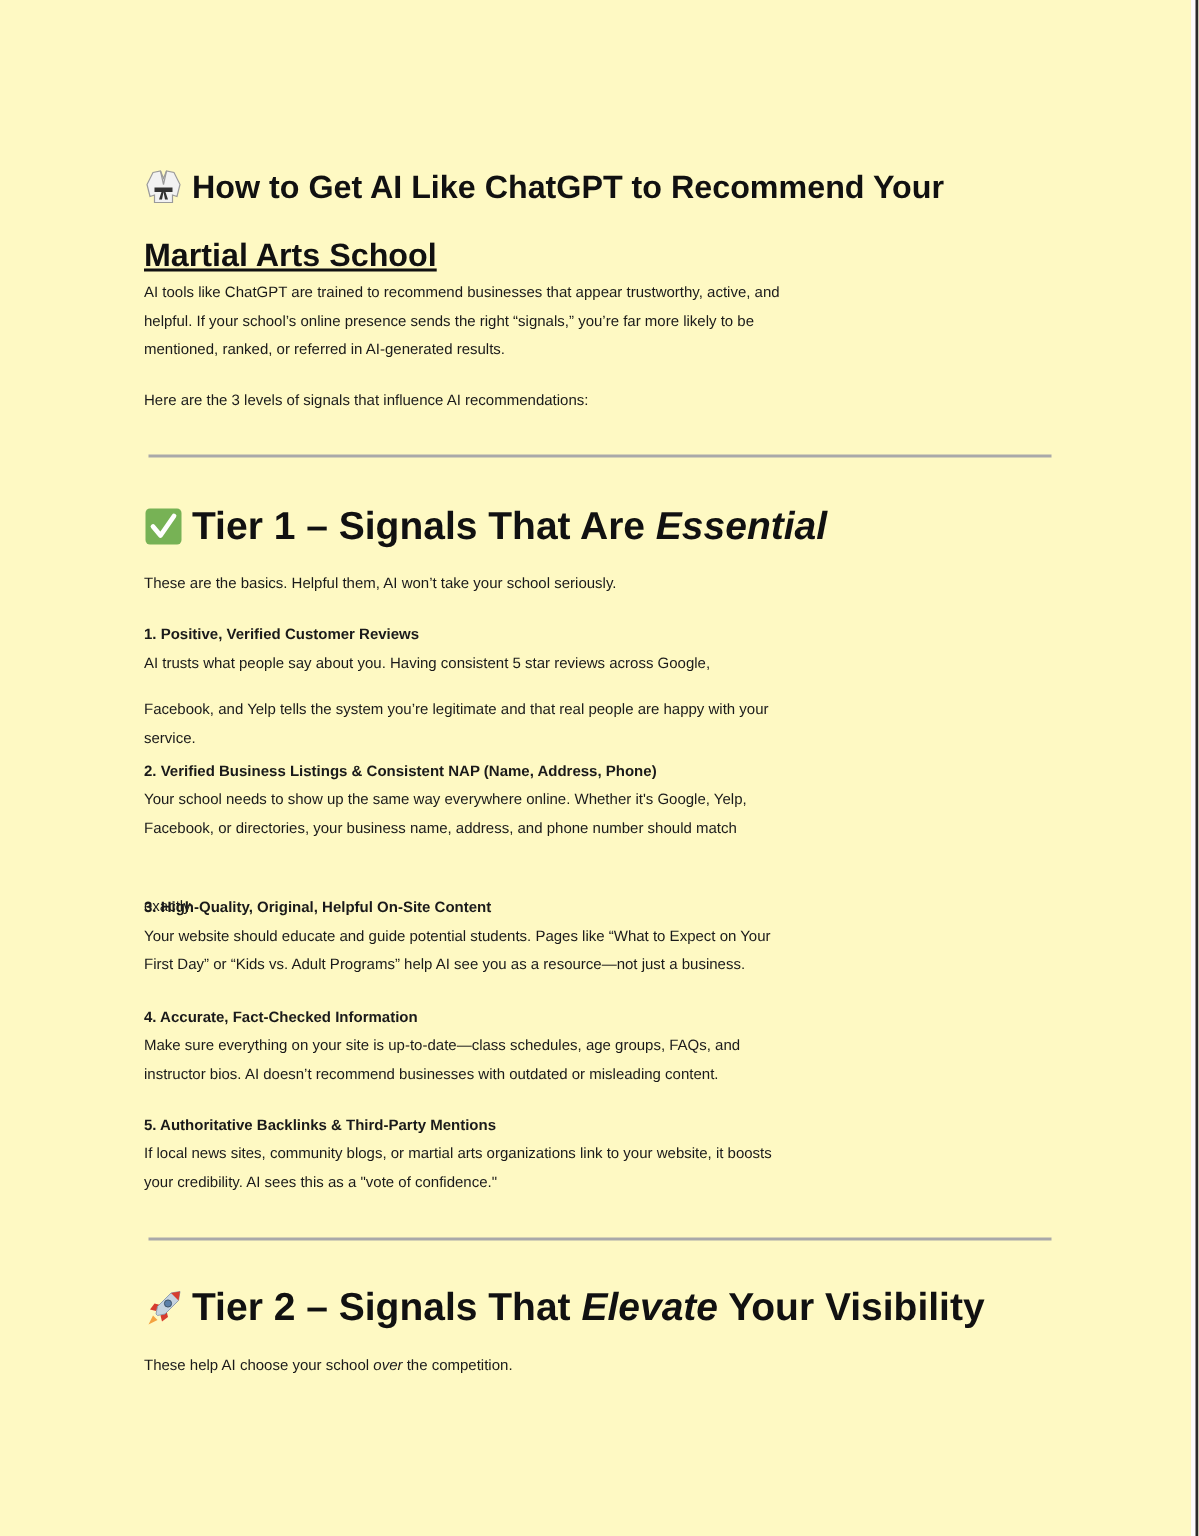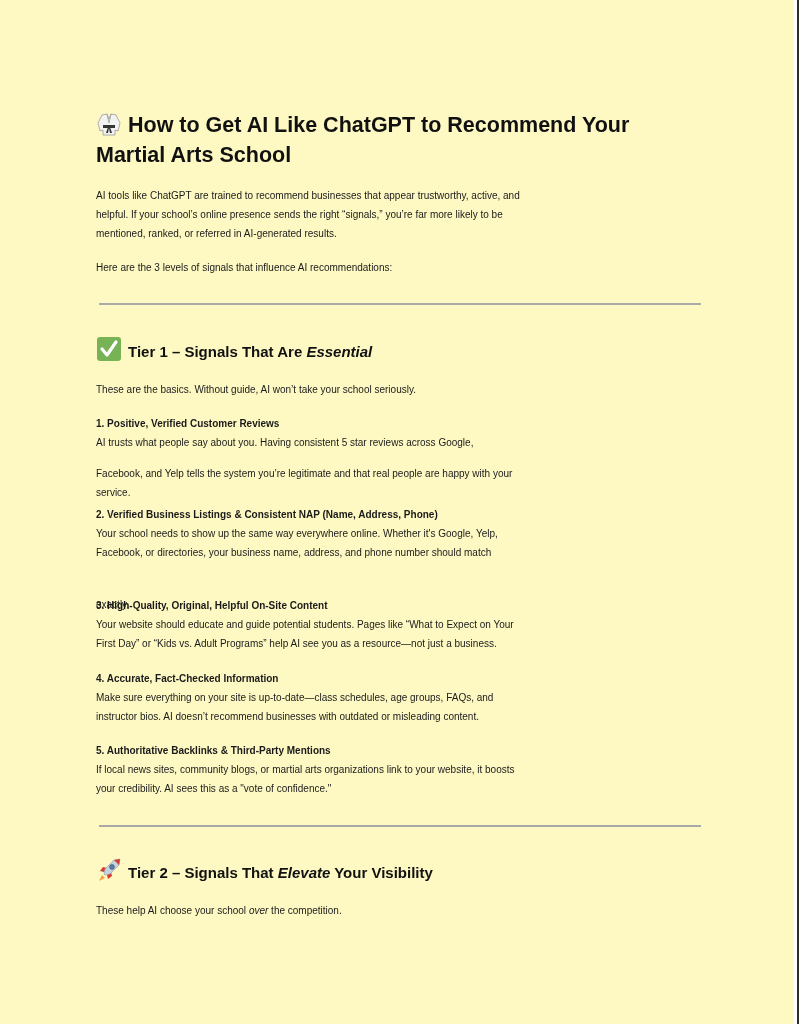--- a/index.html
+++ b/index.html
@@ -7,21 +7,21 @@
     width: 799px; height: 1024px; overflow: hidden; position: relative;
     background: #fdfdfd;
     font-family: "Liberation Sans", sans-serif;
     color: #111;
   }
   .frame-left { position: absolute; left: 0; top: 0; width: 3px; height: 1024px; background: #2b2b2b; }
   .frame-right { position: absolute; right: 0; top: 0; width: 2px; height: 1024px; background: #2b2b2b; }
   .page { position: absolute; left: 3px; top: 0; width: 794px; height: 1024px; background: #fef9c3; }
   .abs { position: absolute; left: 96px; white-space: nowrap; }
   .h1 { font-size: 21.5px; font-weight: bold; line-height: 28px; color: #111; }
-  .h2 { font-size: 15px; font-weight: bold; line-height: 28px; color: #111; }
+  .h2 { font-size: 26px; font-weight: bold; line-height: 28px; color: #111; }
   .p { font-size: 10px; line-height: 19px; color: #1a1a1a; }
   .b { font-weight: bold; }
   .hr { position: absolute; left: 99px; width: 602px; height: 2px; background: #a9a9a9; }
   .emoji { display: inline-block; width: 26px; height: 26px; vertical-align: -5px; margin-right: 6px; }
   .emoji svg { width: 26px; height: 26px; display: block; }
   em { font-style: italic; }
 </style>
 </head>
 <body>
 
@@ -33,38 +33,38 @@
   <div class="abs h1" style="top:111px;">
     <span class="emoji">
       <svg viewBox="0 0 26 26">
         <path d="M6 4 L11 3 L13 8 L15 3 L20 4 L24 12 L22 20 L19 19 L19 24 L7 24 L7 19 L4 20 L2 12 Z" fill="#f2f2f2" stroke="#9a9a9a" stroke-width="0.8"></path>
         <path d="M11 3 L13 12 L15 3" fill="none" stroke="#9a9a9a" stroke-width="0.8"></path>
         <rect x="7" y="14" width="12" height="3" fill="#333"></rect>
         <path d="M12 16 L10 22 L12 22 L13 17 L14 22 L16 22 L14 16 Z" fill="#333"></path>
       </svg>
     </span><span>How to Get AI Like ChatGPT to Recommend Your</span>
   </div>
-  <div class="abs h1" style="top:141px;">Martial Arts School</div>
+  <div class="abs h1" style="top:156px;text-decoration:underline;">Martial Arts School</div>
 
   <div class="abs p" style="top:186px;">AI tools like ChatGPT are trained to recommend businesses that appear trustworthy, active, and</div>
   <div class="abs p" style="top:205px;">helpful. If your school’s online presence sends the right “signals,” you’re far more likely to be</div>
   <div class="abs p" style="top:224px;">mentioned, ranked, or referred in AI-generated results.</div>
   <div class="abs p" style="top:258px;">Here are the 3 levels of signals that influence AI recommendations:</div>
 
   <div class="hr" style="top:303px;"></div>
 
   <div class="abs h2" style="top:336px;">
     <span class="emoji">
       <svg viewBox="0 0 26 26">
         <rect x="1" y="1" width="24" height="24" rx="3" fill="#77b255"></rect>
         <path d="M6 13 L11 19 L20 6" fill="none" stroke="#fff" stroke-width="3.2" stroke-linecap="round" stroke-linejoin="round"></path>
       </svg>
     </span><span>Tier 1 – Signals That Are </span><em>Essential</em>
   </div>
-  <div class="abs p" style="top:380px;">These are the basics. Without guide, AI won’t take your school seriously.</div>
+  <div class="abs p" style="top:380px;">These are the basics. Helpful them, AI won’t take your school seriously.</div>
 
   <div class="abs p b" style="top:414px;">1. Positive, Verified Customer Reviews</div>
   <div class="abs p" style="top:433px;"> AI trusts what people say about you. Having consistent 5 star reviews across Google,</div>
   <div class="abs p" style="top:452px;margin-top:12px;">Facebook, and Yelp tells the system you’re legitimate and that real people are happy with your</div>
   <div class="abs p" style="top:471px;margin-top:12px;">service.</div>
 
   <div class="abs p b" style="top:505px;">2. Verified Business Listings &amp; Consistent NAP (Name, Address, Phone)</div>
   <div class="abs p" style="top:524px;"> Your school needs to show up the same way everywhere online. Whether it's Google, Yelp,</div>
   <div class="abs p" style="top:543px;">Facebook, or directories, your business name, address, and phone number should match</div>
   <div class="abs p" style="top:562px;margin-top:33px;">exactly.</div>

